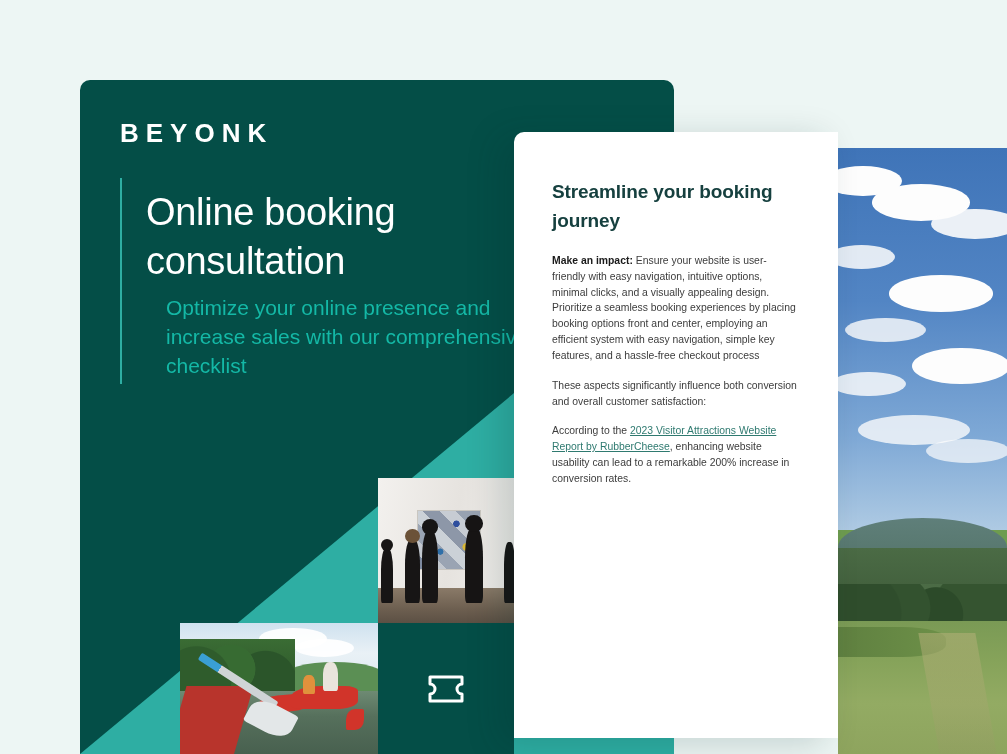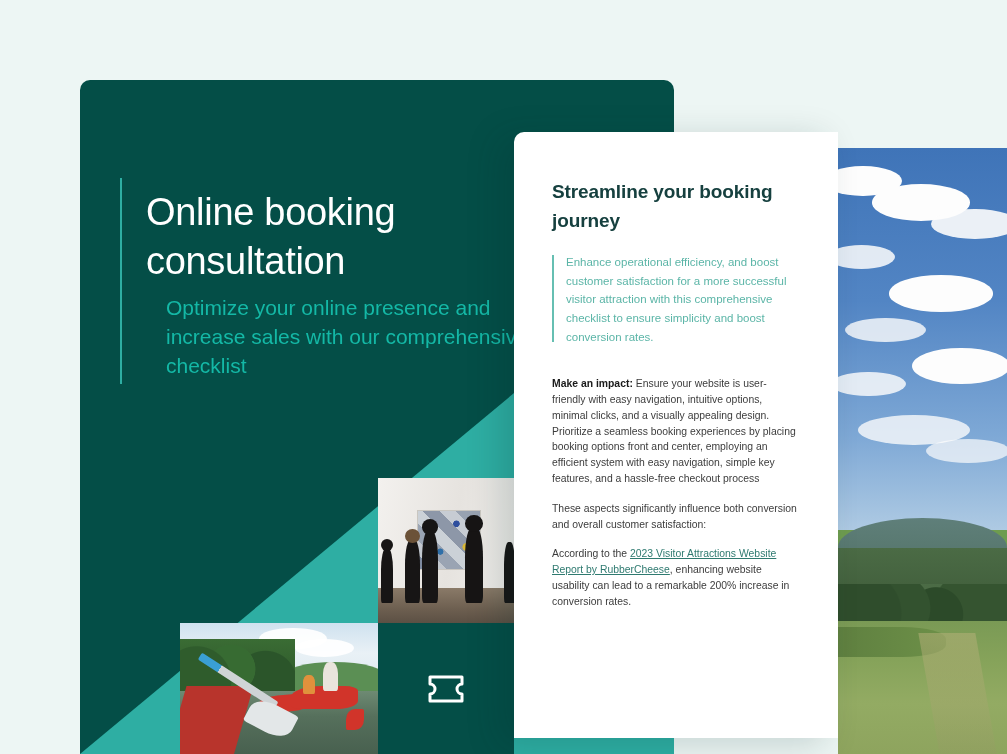--- a/index.html
+++ b/index.html
@@ -316,20 +316,21 @@
 </head>
 <body>
 
 <div class="page">
 
   <div class="brand-card">
 
     <div class="wedge"></div>
     <div class="wedge-bg"></div>
 
+    <div class="logo">BEYONK</div>
 
     <div class="accent-rule"></div>
 
     <div class="headline">Online booking consultation</div>
 
     <div class="subhead">Optimize your online presence and increase sales with our comprehensive checklist</div>
   </div>
 
   <div class="photo photo-gallery">
     <div class="gal-wall"></div>
@@ -393,23 +394,20 @@
     <div class="ls-field"></div>
     <div class="ls-scrub"></div>
     <div class="ls-path"></div>
   </div>
 
   <div class="content-card">
     <div class="cc-inner">
 
       <h2 class="cc-title">Streamline your booking journey</h2>
 
-      <div class="quote">
-        <p>Enhance operational efficiency, and boost customer satisfaction for a more successful visitor attraction with this comprehensive checklist to ensure simplicity and boost conversion rates.</p>
-      </div>
 
 
       <p class="cc-body"><b>Make an impact:</b><span> Ensure your website is user-friendly with easy navigation, intuitive options, minimal clicks, and a visually appealing design. Prioritize a seamless booking experiences by placing booking options front and center, employing an efficient system with easy navigation, simple key features, and a hassle-free checkout process</span></p>
 
       <p class="cc-body">These aspects significantly influence both conversion and overall customer satisfaction:</p>
 
 
       <p class="cc-footnote"><span>According to the </span><a href="#">2023 Visitor Attractions Website Report by RubberCheese</a><span>, enhancing website usability can lead to a remarkable 200% increase in conversion rates.</span></p>
 
     </div>

